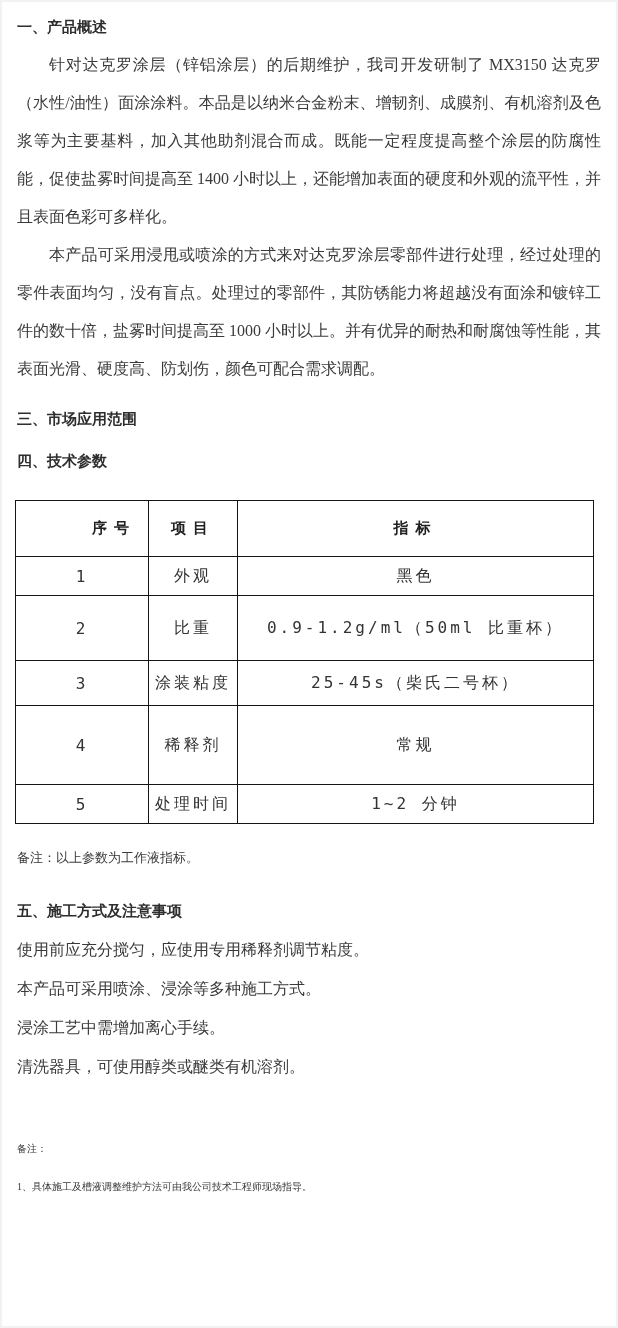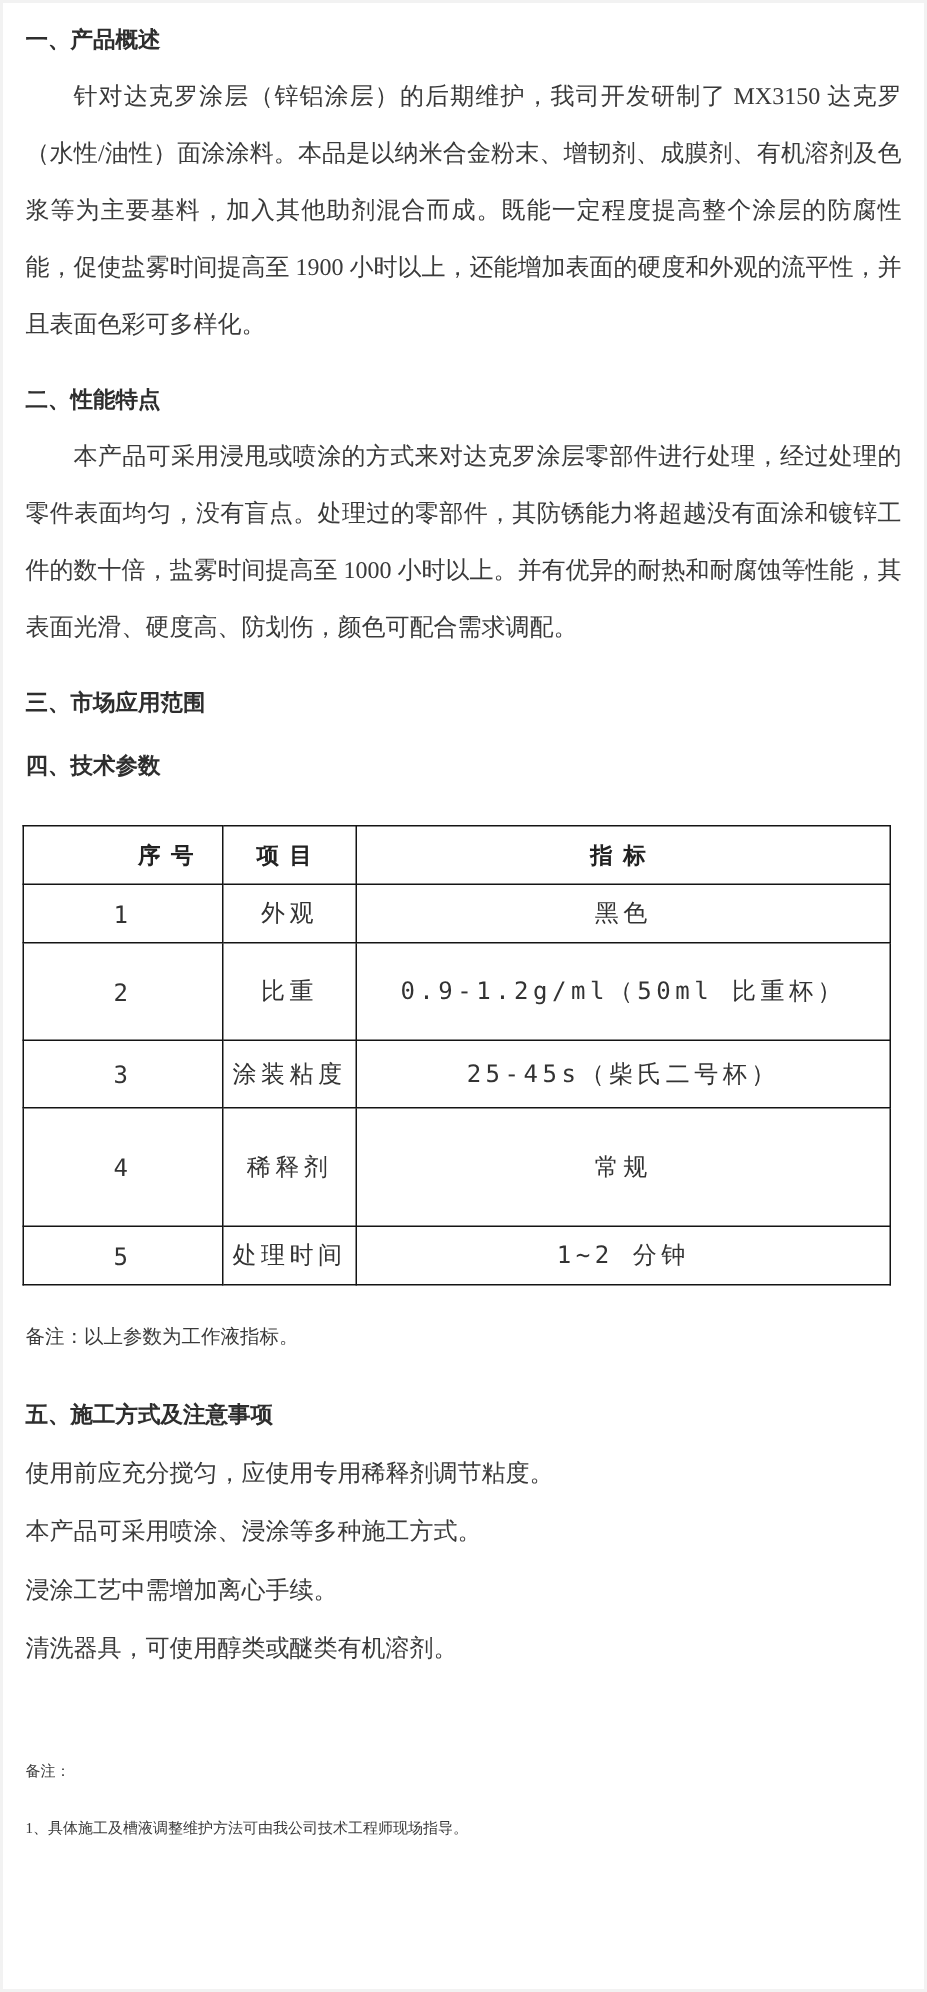--- a/index.html
+++ b/index.html
@@ -69,21 +69,21 @@
     text-align: right;
     padding-right: 12px;
   }
   .spec-table td {
     font-family: "DejaVu Sans Mono", "Liberation Mono", monospace;
     font-size: 16px;
     letter-spacing: 3px;
     color: #333;
   }
   
-  .spec-table tr.rh-hdr { height: 39px; }
+  .spec-table tr.rh-hdr { height: 56px; }
   .spec-table tr.rh-1 { height: 39px; }
   .spec-table tr.rh-2 { height: 65px; }
   .spec-table tr.rh-3 { height: 45px; }
   .spec-table tr.rh-4 { height: 79px; }
   .spec-table tr.rh-5 { height: 39px; }
 
   
   .small-note {
     font-size: 13px;
     line-height: 20px;
@@ -106,23 +106,22 @@
     line-height: 38px;
     margin: 0;
   }
 </style>
 </head>
 <body>
 
 <div class="page">
 
   <h2 class="sec-heading first">一、产品概述</h2>
-  <p class="body-para">针对达克罗涂层（锌铝涂层）的后期维护，我司开发研制了 MX3150 达克罗（水性/油性）面涂涂料。本品是以纳米合金粉末、增韧剂、成膜剂、有机溶剂及色浆等为主要基料，加入其他助剂混合而成。既能一定程度提高整个涂层的防腐性能，促使盐雾时间提高至 1900 小时以上，还能增加表面的硬度和外观的流平性，并且表面色彩可多样化。</p>
+  <p class="body-para">针对达克罗涂层（锌铝涂层）的后期维护，我司开发研制了 MX3150 达克罗（水性/油性）面涂涂料。本品是以纳米合金粉末、增韧剂、成膜剂、有机溶剂及色浆等为主要基料，加入其他助剂混合而成。既能一定程度提高整个涂层的防腐性能，促使盐雾时间提高至 1400 小时以上，还能增加表面的硬度和外观的流平性，并且表面色彩可多样化。</p>
 
-  <h2 class="sec-heading">二、性能特点</h2>
   <p class="body-para">本产品可采用浸甩或喷涂的方式来对达克罗涂层零部件进行处理，经过处理的零件表面均匀，没有盲点。处理过的零部件，其防锈能力将超越没有面涂和镀锌工件的数十倍，盐雾时间提高至 1000 小时以上。并有优异的耐热和耐腐蚀等性能，其表面光滑、硬度高、防划伤，颜色可配合需求调配。</p>
 
   <h2 class="sec-heading">三、市场应用范围</h2>
 
   <h2 class="sec-heading">四、技术参数</h2>
 
   <table class="spec-table">
     <colgroup>
         <col class="c1">
         <col class="c2">

